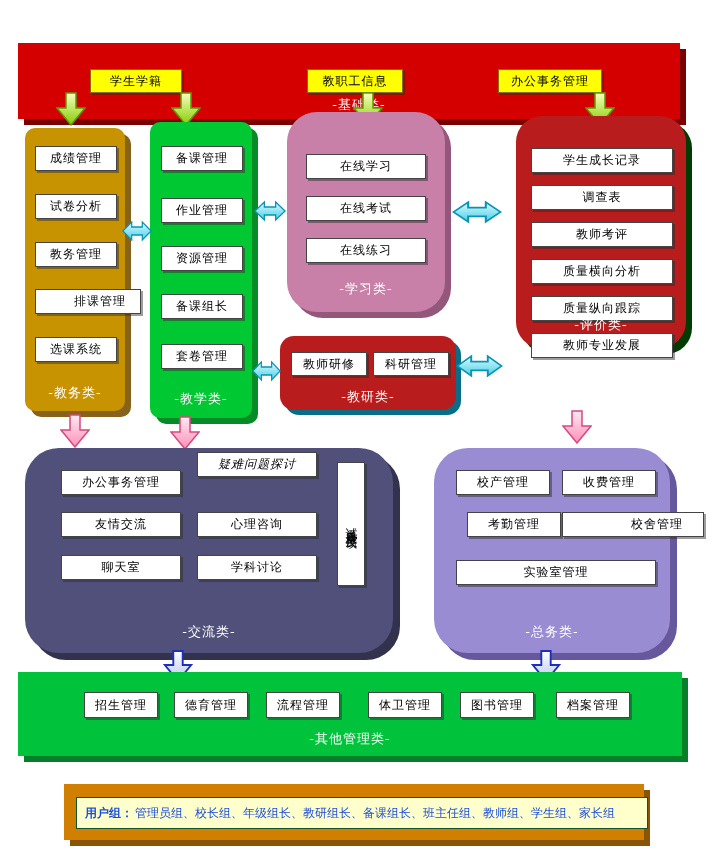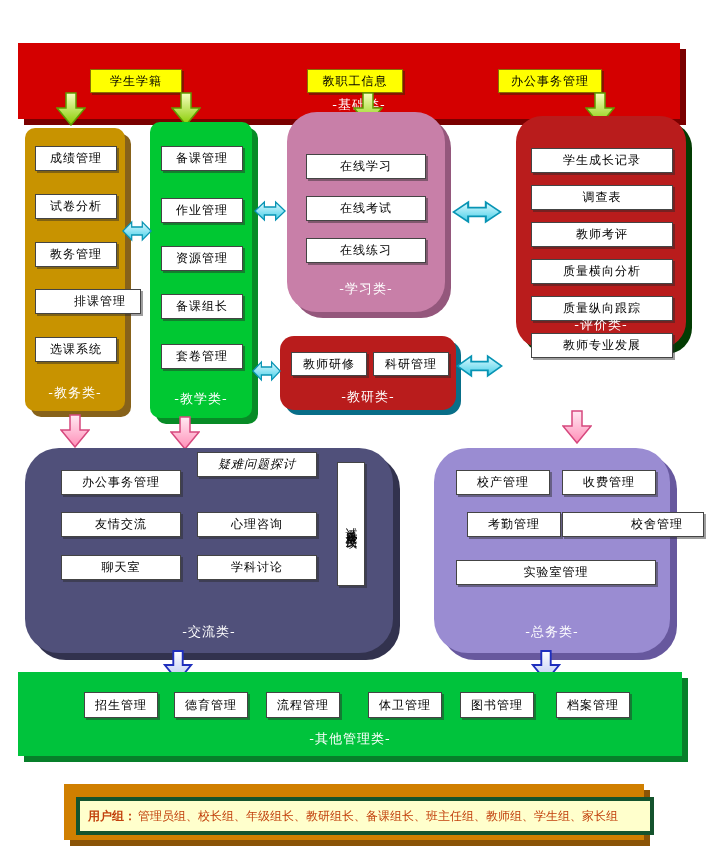--- a/index.html
+++ b/index.html
@@ -18,22 +18,22 @@
   .banner-red{left:18px;top:8px;width:662px;height:76px;background:#d40000;box-shadow:6px 6px 0 #7a0000;margin-top:35px;}
   .col-gold{left:25px;top:128px;width:100px;height:283px;background:#c89300;border-radius:10px;box-shadow:6px 6px 0 #87621a;}
   .col-green{left:150px;top:122px;width:102px;height:296px;background:#00c832;border-radius:10px;box-shadow:6px 6px 0 #078b26;}
   .box-pink{left:287px;top:112px;width:158px;height:200px;background:#c87fa8;border-radius:30px;box-shadow:6px 6px 0 #94577c;}
   .box-teal{left:280px;top:336px;width:176px;height:74px;background:#b91c1c;border-radius:14px;box-shadow:5px 5px 0 #086e88;}
   .col-dgreen{left:516px;top:116px;width:170px;height:232px;background:#b91c1c;border-radius:26px;box-shadow:6px 6px 0 #033c03;}
   .box-slate{left:25px;top:448px;width:368px;height:205px;background:#50507a;border-radius:34px;box-shadow:7px 7px 0 #32324e;}
   .box-purple{left:434px;top:448px;width:236px;height:205px;background:#9a8cd2;border-radius:34px;box-shadow:7px 7px 0 #67589e;}
   .banner-green{left:18px;top:672px;width:664px;height:84px;background:#00c33c;box-shadow:6px 6px 0 #077f2a;}
   .banner-orange{left:64px;top:784px;width:580px;height:56px;background:#d07f00;box-shadow:6px 6px 0 #8a5406;}
-  .users-inner{position:absolute;left:12px;top:13px;width:554px;height:30px;background:#ffffcc;border:4px solid #14532d;
-       display:flex;align-items:center;padding:0 8px;font-size:12px;color:#c2410c;white-space:nowrap;}
+  .users-inner{position:absolute;left:12px;top:13px;width:554px;height:30px;background:#ffffcc;border:1px solid #14532d;
+       display:flex;align-items:center;padding:0 8px;font-size:12px;color:#1d4ed8;white-space:nowrap;}
   .users-inner b{font-weight:bold;margin-right:2px;}
 
   .vmod{position:absolute;background:#fff;border:1px solid #444;box-shadow:2px 2px 0 rgba(40,40,40,.45);
        writing-mode:vertical-rl;text-orientation:upright;display:flex;align-items:center;justify-content:center;
        font-size:12px;color:#000;letter-spacing:2px;}
 
   svg.arrow{position:absolute;}
   .defs{position:absolute;width:0;height:0;}
 </style>
 </head>

